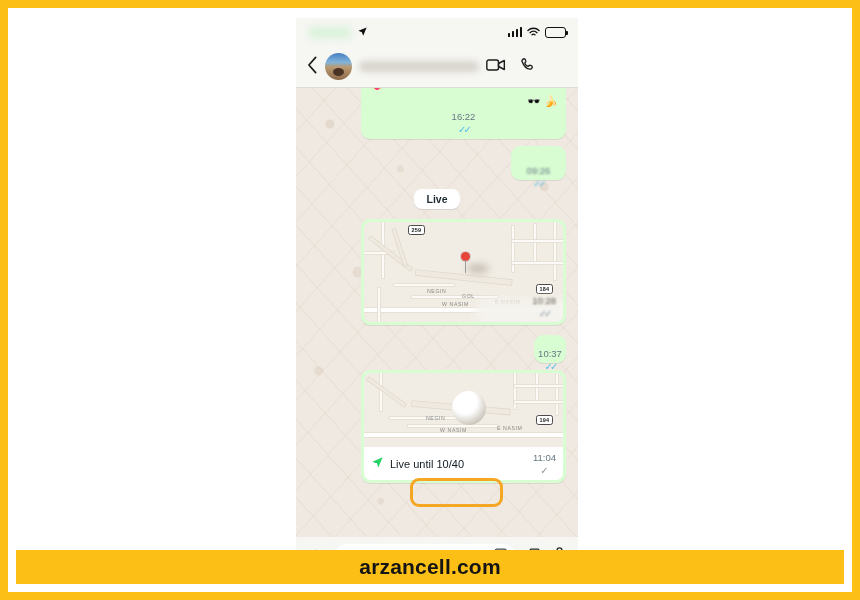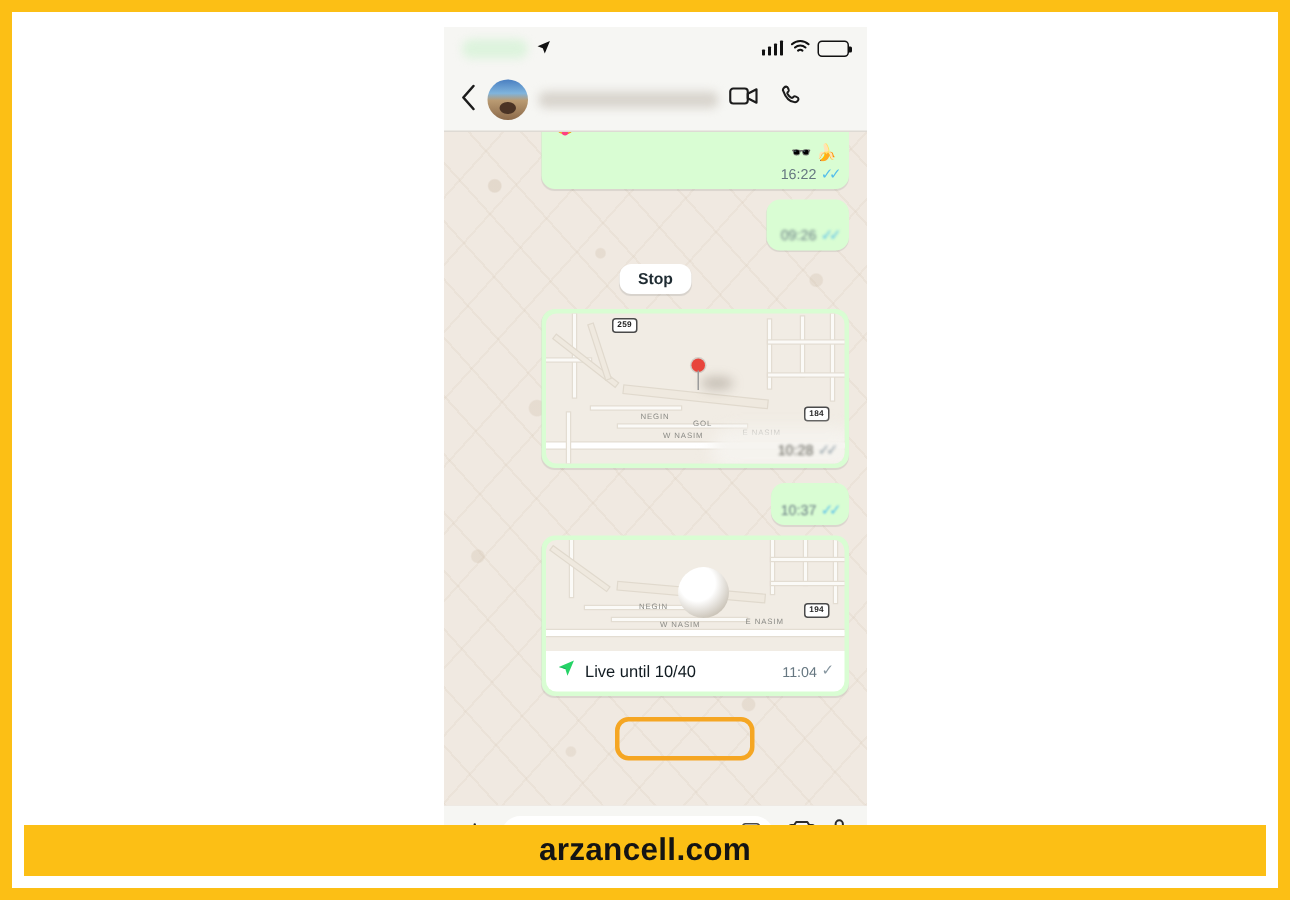--- a/index.html
+++ b/index.html
@@ -144,21 +144,21 @@
   .row.out { justify-content: flex-end; }
 
   .bubble-out {
     background: #d9fdd3;
     border-radius: 9px;
     padding: 5px 8px 4px;
     max-width: 215px;
     position: relative;
     box-shadow: 0 1px 0.5px rgba(11,20,26,.09);
   }
-  .meta { display: flex; align-items: center; justify-content: flex-end; gap: 3px; margin-top: 3px; }
+  .meta { display: flex; align-items: center; justify-content: space-between; gap: 3px; margin-top: 3px; flex-direction: column; }
   .meta .time { font-size: 9.5px; color: #667781; }
   .ticks { color: #53bdeb; font-size: 10px; line-height: 1; letter-spacing: -3px; }
   .ticks.single { color: #8696a0; letter-spacing: 0; }
   .ticks.grey { color: #8696a0; }
 
   
   .date-row { display: flex; justify-content: center; margin: 9px 0 10px; }
   .date-pill {
     background: #ffffff; border-radius: 8px; padding: 4px 12px;
     font-size: 10.5px; font-weight: bold; color: #1f2b32;
@@ -332,21 +332,21 @@
         <div class="row out">
           <div class="bubble-out" style="width:55px;height:34px;">
             <div class="meta" style="margin-top:14px;">
               <span class="time" style="filter:blur(1.1px);">09:26</span>
               <span class="ticks" style="filter:blur(.9px);">✓✓</span>
             </div>
           </div>
         </div>
 
         <div class="date-row">
-          <span class="date-pill">Stop</span>
+          <span class="date-pill">Live</span>
         </div>
 
         <div class="row out">
           <div class="map-bubble">
             <div class="map-canvas">
 
               <div class="road h" style="left:-6px; top:86px; width:220px;"></div>
               <div class="road thin h" style="left:30px; top:62px; width:60px; height:2.4px;"></div>
               <div class="road thin h" style="left:48px; top:74px; width:86px; height:2.4px;"></div>
               <div class="road thin v" style="left:18px; top:0px; height:56px; width:2.4px;"></div>
@@ -375,21 +375,21 @@
               <div class="map-blur-patch" style="left:110px; top:76px; width:100px; height:30px;"></div>
               <div class="meta" style="position:absolute; right:7px; bottom:3px; filter:blur(1px);">
                 <span class="time" style="color:#5a5a52;">10:28</span>
                 <span class="ticks grey">✓✓</span>
               </div>
             </div>
           </div>
         </div>
 
         <div class="row out" style="margin-top:10px;">
-          <div class="bubble-out" style="width:52px;height:28px;">
+          <div class="bubble-out" style="width:32px;height:28px;">
             <div class="meta" style="margin-top:8px;">
               <span class="time" style="filter:blur(.7px);">10:37</span>
               <span class="ticks" style="filter:blur(.6px);">✓✓</span>
             </div>
           </div>
         </div>
 
         <div class="row out" style="margin-top:6px;">
           <div class="map-bubble">
             <div class="map-canvas tall">

